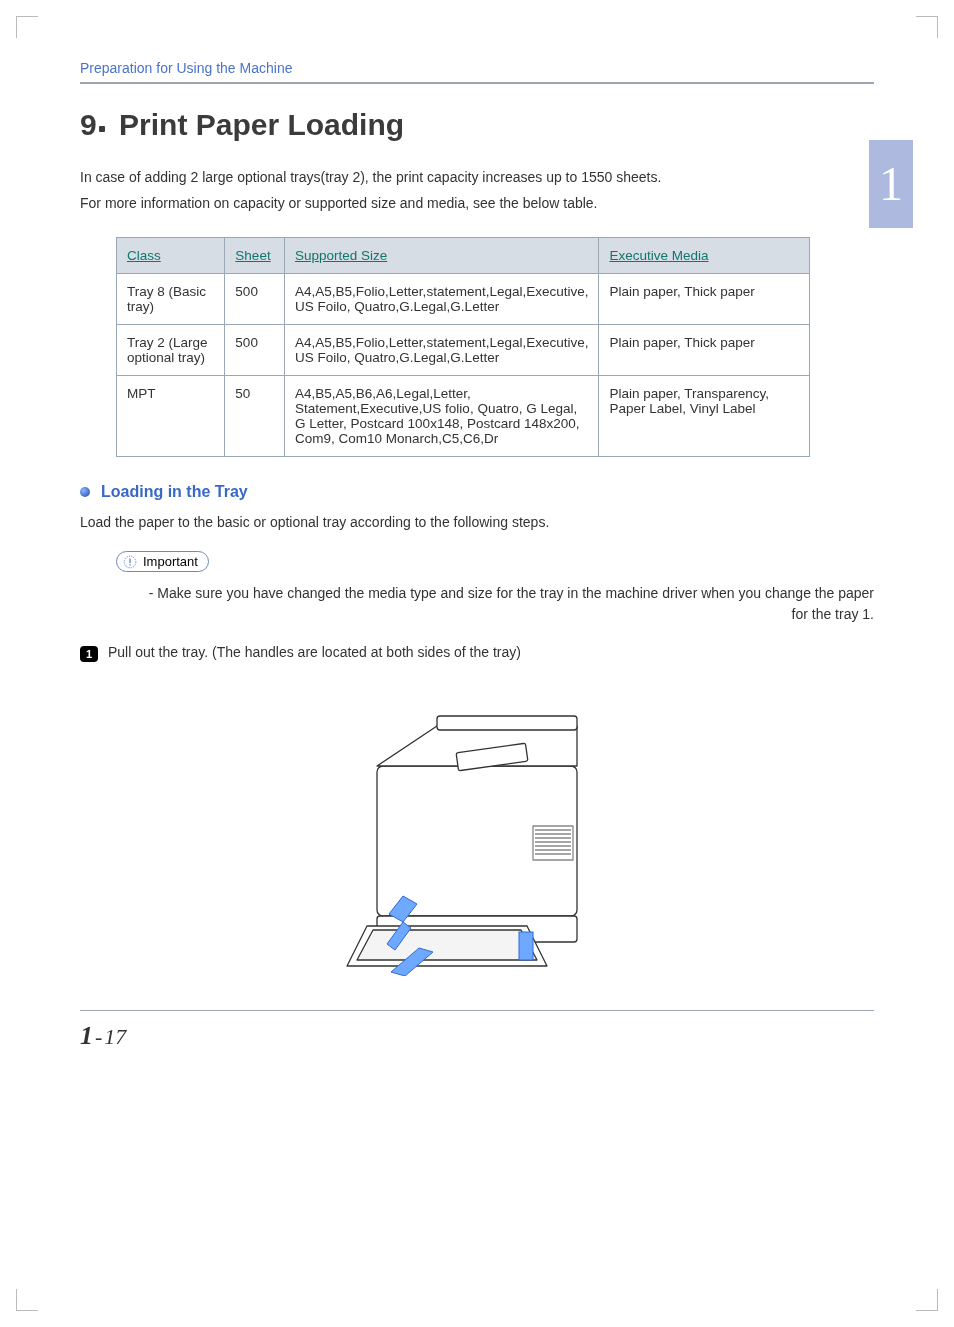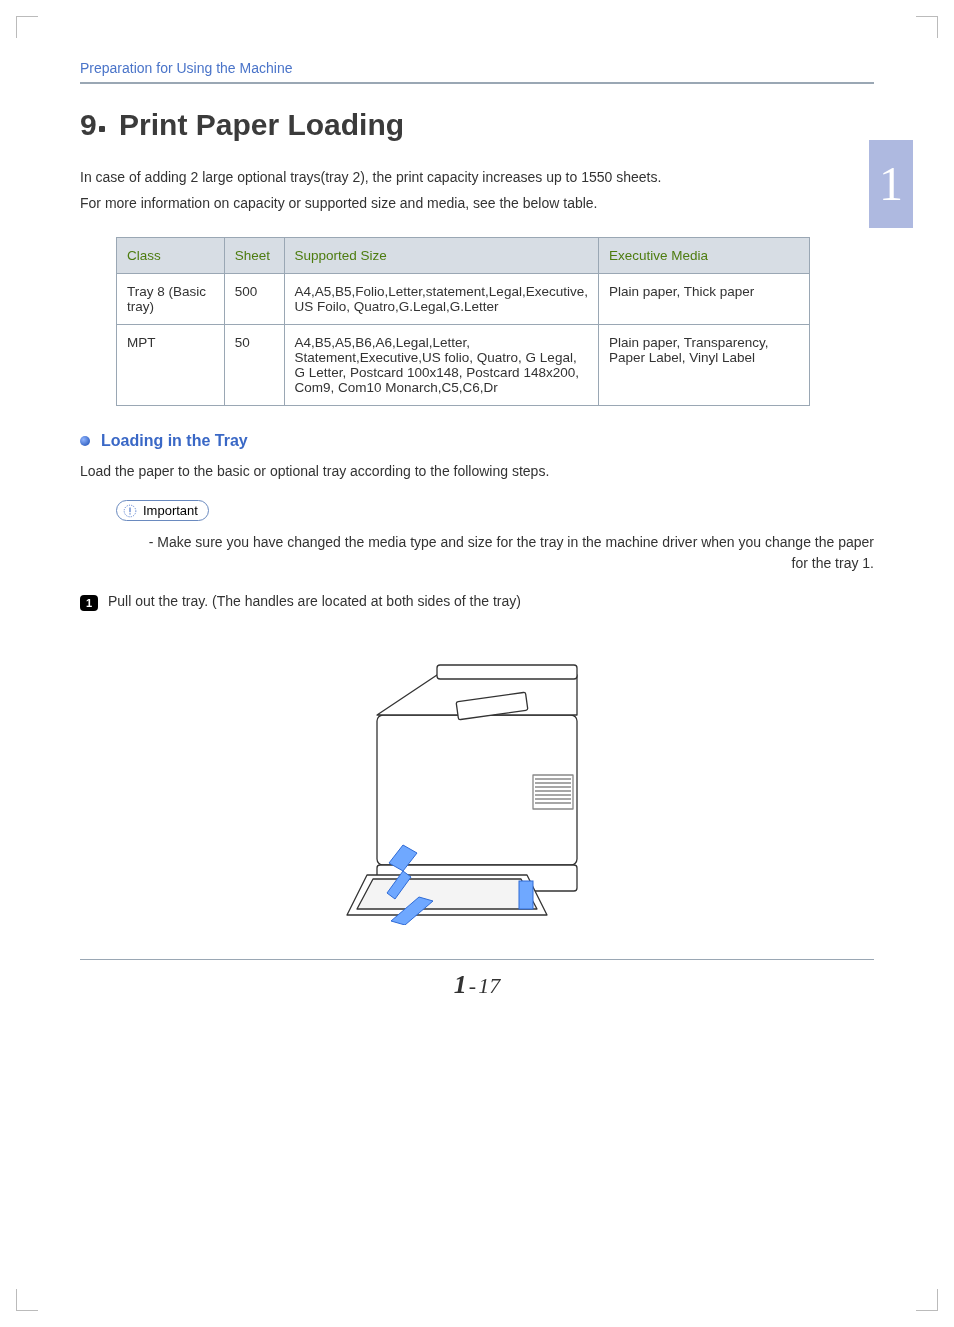--- a/index.html
+++ b/index.html
@@ -66,21 +66,22 @@
   }
   table.paper th, table.paper td {
     border: 1px solid #9aa7b4;
     padding: 10px 10px;
     vertical-align: top;
     text-align: left;
   }
   table.paper thead th {
     background: #d7dde4;
     font-weight: normal;
-    color: #4d7c0f;
+    color: #0f766e;
+    text-decoration: underline;
   }
   .col-class { width: 112px; }
   .col-sheet { width: 60px; }
   .col-size  { width: 272px; }
   .col-media { width: 220px; }
   .subhead {
     display: flex;
     align-items: center;
     gap: 11px;
     color: #3a68c6;
@@ -128,21 +129,21 @@
     margin-top: 2px;
   }
   .figure { text-align: center; margin: 4px 0 30px 0; }
   .figure svg { max-width: 340px; }
   .footer-rule {
     border: none;
     border-top: 1px solid #9aa7b4;
     margin: 0 0 10px 0;
   }
   .page-num {
-    text-align: center;
+    text-align: left;
     font-family: Georgia, 'Times New Roman', serif;
     font-style: italic;
     font-size: 22px;
     color: #333;
   }
   .page-num .chap { font-weight: bold; font-size: 26px; }
   .page-num .sep  { margin: 0 2px; }
 </style>
 </head>
 <body>
@@ -180,20 +181,26 @@
         <tr>
           <th>Class</th>
           <th>Sheet</th>
           <th>Supported Size</th>
           <th>Executive Media</th>
         </tr>
       </thead>
       <tbody>
         <tr>
           <td>Tray 8 (Basic tray)</td>
+          <td>500</td>
+          <td>A4,A5,B5,Folio,Letter,statement,Legal,Executive, US Foilo, Quatro,G.Legal,G.Letter</td>
+          <td>Plain paper, Thick paper</td>
+        </tr>
+        <tr>
+          <td>Tray 2 (Large optional tray)</td>
           <td>500</td>
           <td>A4,A5,B5,Folio,Letter,statement,Legal,Executive, US Foilo, Quatro,G.Legal,G.Letter</td>
           <td>Plain paper, Thick paper</td>
         </tr>
         <tr>
           <td>MPT</td>
           <td>50</td>
           <td>A4,B5,A5,B6,A6,Legal,Letter, Statement,Executive,US folio, Quatro, G Legal, G Letter, Postcard 100x148, Postcard 148x200, Com9, Com10 Monarch,C5,C6,Dr</td>
           <td>Plain paper, Transparency, Paper Label, Vinyl Label</td>
         </tr>

